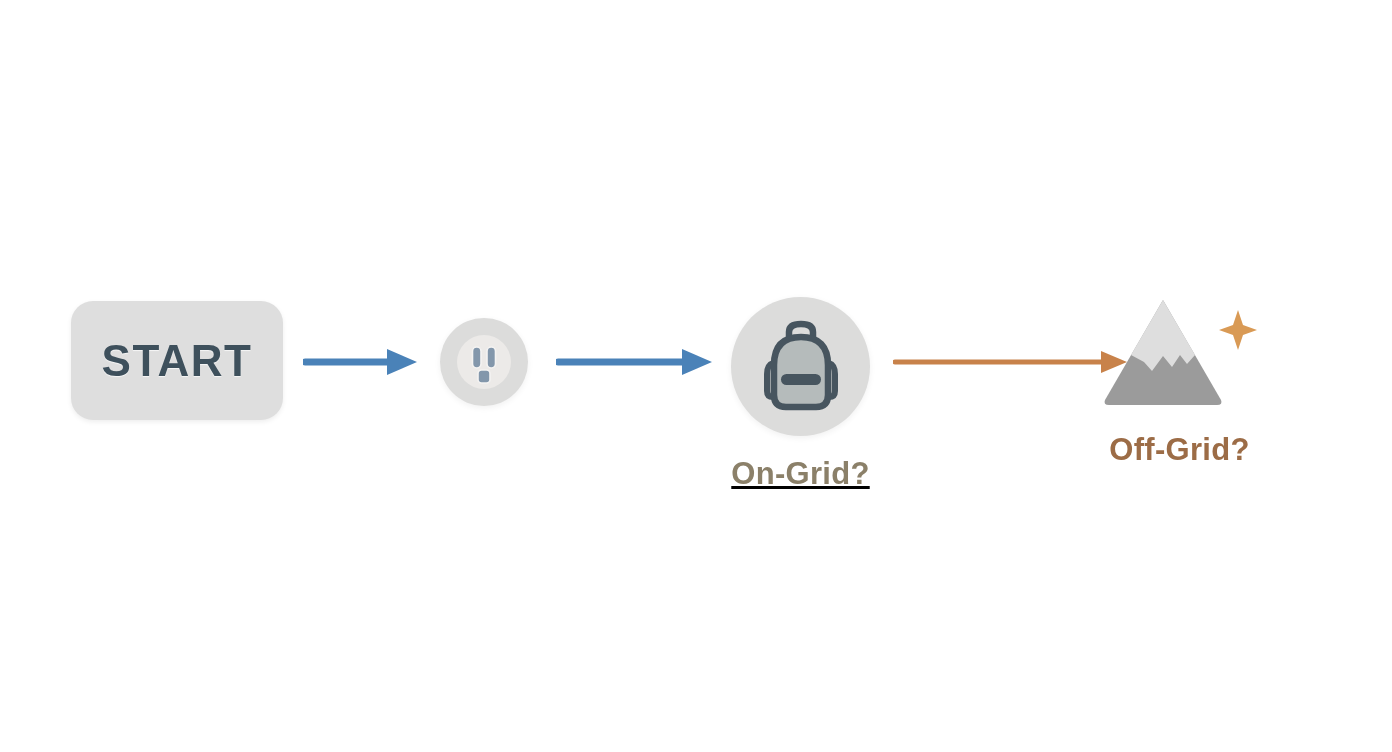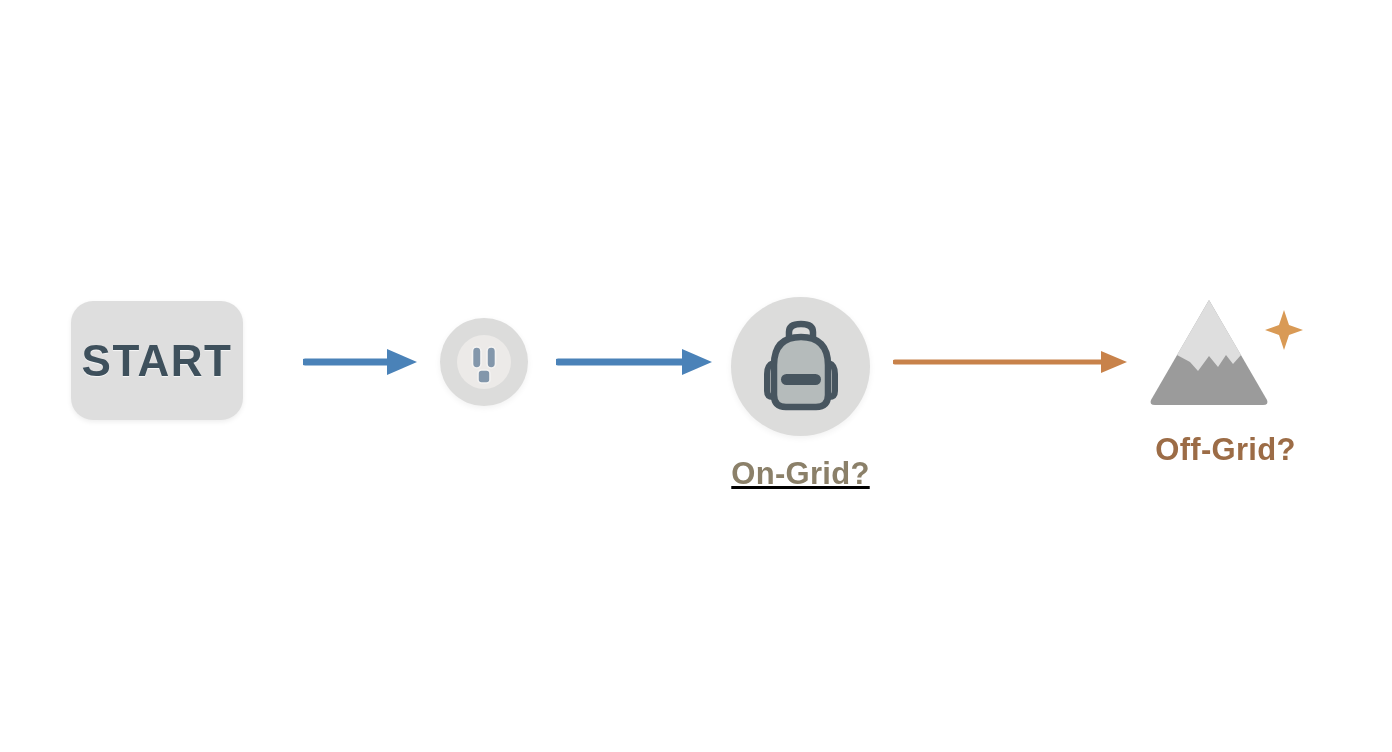--- a/index.html
+++ b/index.html
@@ -21,21 +21,21 @@
     top: 0;
     width: 1392px;
     height: 752px;
   }
 
   
   .start-node {
     position: absolute;
     left: 71px;
     top: 301px;
-    width: 172px;
+    width: 212px;
     height: 119px;
     background: #dedede;
     border-radius: 22px;
     box-shadow: 0 2px 5px rgba(0,0,0,0.07);
     display: flex;
     align-items: center;
     justify-content: center;
   }
   .start-label {
     font-size: 44px;
@@ -79,21 +79,21 @@
     top: 297px;
     text-decoration: underline;
   }
   #node-backpack .badge-circle {
     width: 139px;
     height: 139px;
   }
 
   
   #node-mountain {
-    left: 1148px;
+    left: 1102px;
     top: 292px;
     text-align: right;
   }
   #node-mountain .mountain-wrap {
     width: 155px;
     height: 120px;
     position: relative;
   }
 
   .node-caption {

